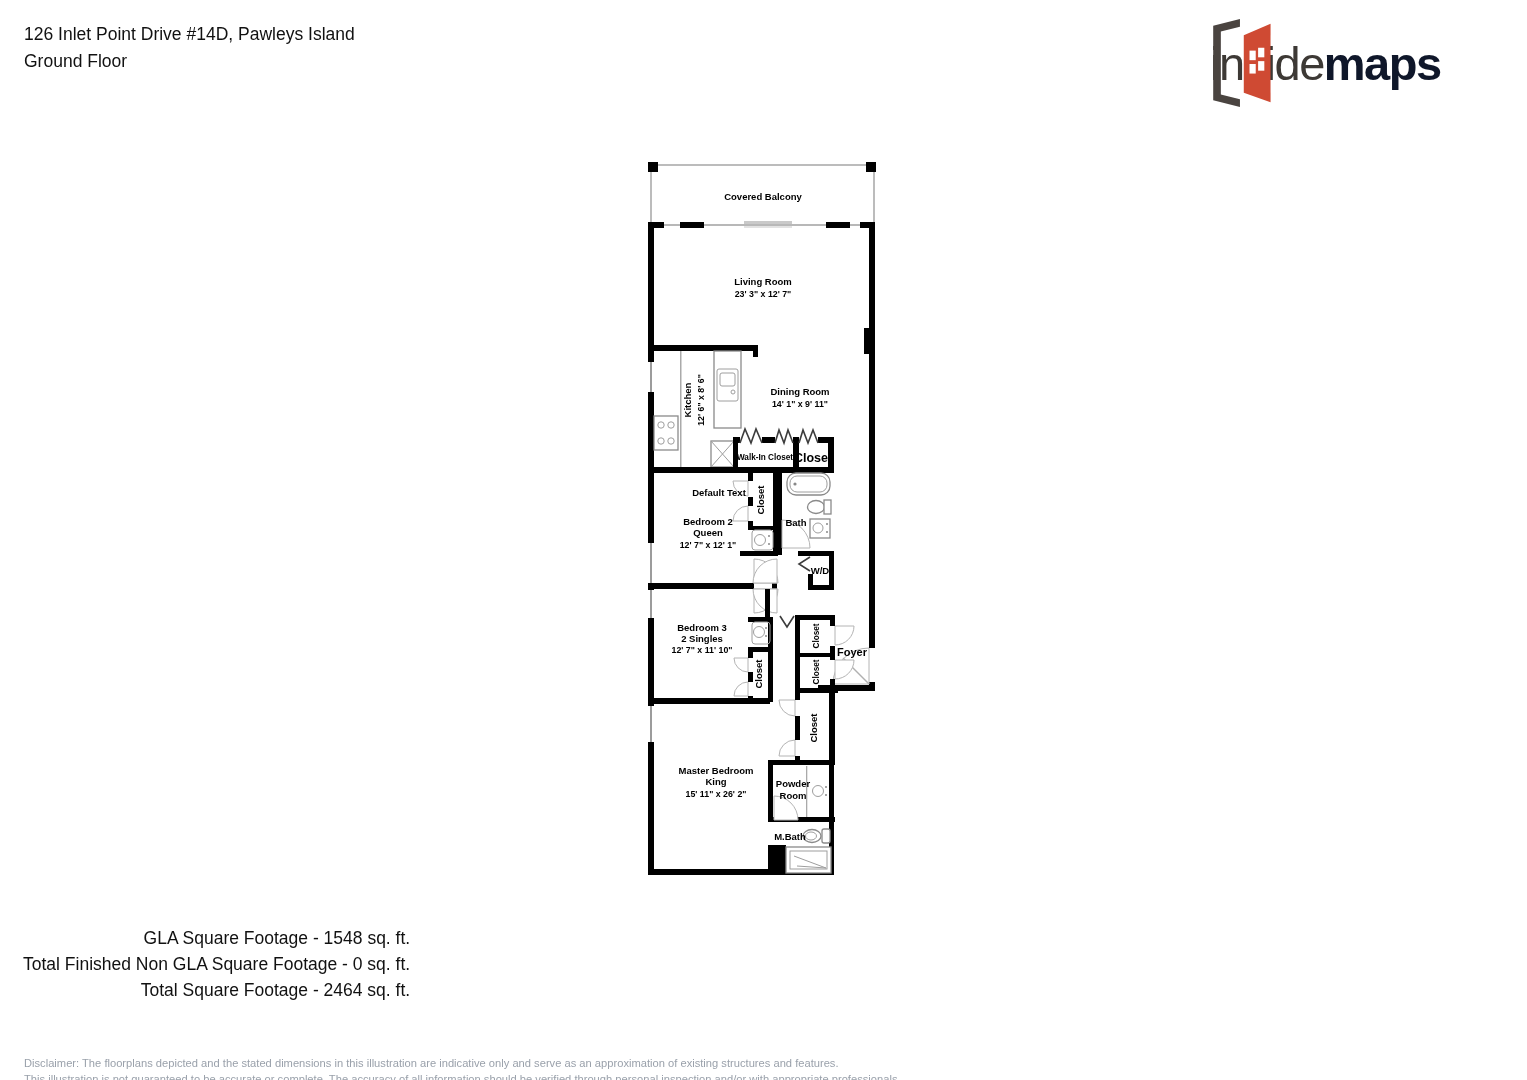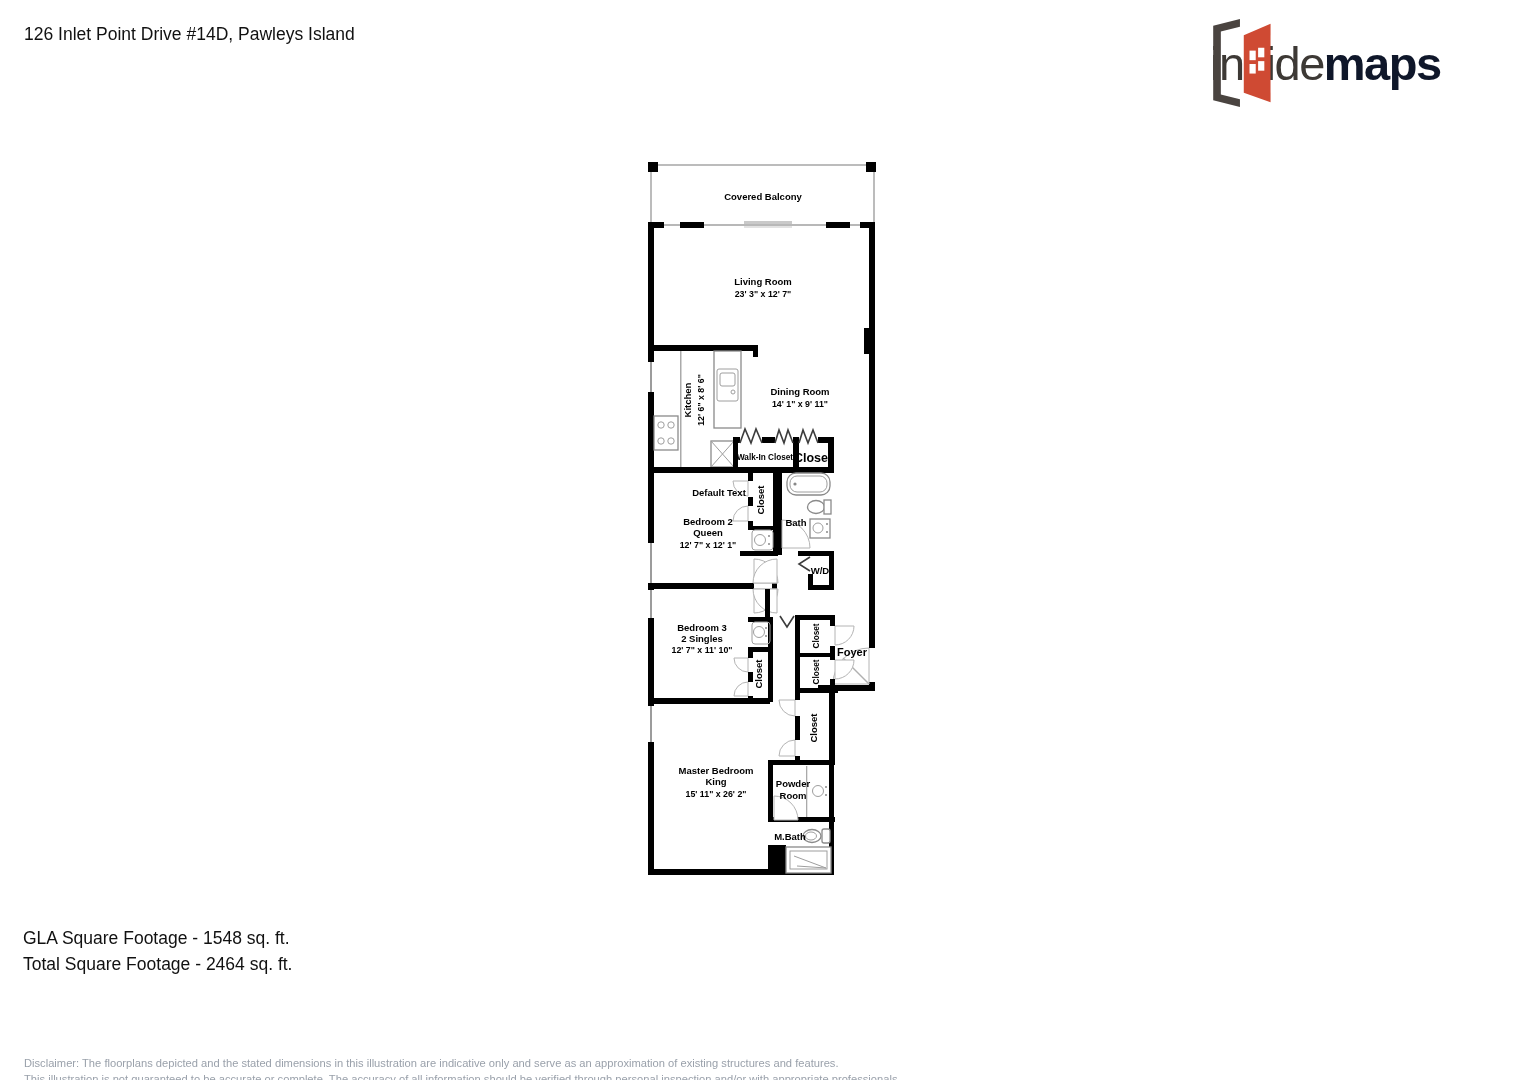--- a/index.html
+++ b/index.html
@@ -3,21 +3,21 @@
 <meta charset="utf-8">
 <style>
   html,body{margin:0;padding:0;background:#fff;}
   body{width:1527px;height:1080px;position:relative;overflow:hidden;
        font-family:"Liberation Sans",sans-serif;color:#111;}
   .hdr{position:absolute;left:24px;top:21px;font-size:17.5px;line-height:27px;}
   .logo{position:absolute;left:1196px;top:14px;display:flex;align-items:center;height:98px;}
   .logo-text{font-size:47px;letter-spacing:-1.5px;margin-left:14px;white-space:nowrap;}
   .logo-inside{color:#3d3935;}
   .logo-maps{color:#0f172a;font-weight:bold;}
-  .stats{position:absolute;left:23px;top:925px;font-size:17.5px;line-height:26px;}
+  .stats{position:absolute;left:23px;top:925px;font-size:17.5px;line-height:26px;text-align:right;}
   .disc{position:absolute;left:24px;top:1056px;font-size:11.5px;line-height:15.5px;
         color:#9aa1ab;transform:scaleX(.97);transform-origin:left top;white-space:nowrap;}
   svg{position:absolute;left:0;top:0;}
   
   .wall{fill:#000;}
   .win{fill:#9c9c9c;}
   .thin{stroke:#a6a6a6;stroke-width:1.5;fill:none;}
   .ln{stroke:#b0b0b0;stroke-width:1.5;}
   .fx{stroke:#8a8a8a;stroke-width:1.3;fill:#fff;}
   .fx2{stroke:#9e9e9e;stroke-width:1;fill:none;}
@@ -27,20 +27,21 @@
   .rn{font-weight:bold;font-size:9.5px;text-anchor:middle;}
   .rd{font-weight:bold;font-size:8.8px;text-anchor:middle;}
   .rn-lg{font-weight:bold;font-size:12.5px;text-anchor:middle;}
   .rn-sm{font-weight:bold;font-size:8.2px;text-anchor:middle;}
 </style>
 </head>
 <body>
 
 <div class="hdr">
   <div>126 Inlet Point Drive #14D, Pawleys Island</div>
+  <div>Ground Floor</div>
 </div>
 
 <div class="logo">
   <svg width="86" height="100" viewBox="0 0 90 100">
     <polygon points="18,88 18,10 46,3 46,11 26,16 26,82 46,87 46,95" fill="#4a4440"></polygon>
     <rect x="21" y="45" width="3" height="10" fill="#4a4440"></rect>
     <polygon points="50,20 78,8 78,90 50,80" fill="#cf4a33"></polygon>
     <rect x="56" y="36" width="6.5" height="10" fill="#fff"></rect>
     <rect x="65" y="33" width="6.5" height="10" fill="#fff"></rect>
     <rect x="56" y="50" width="6.5" height="10" fill="#fff"></rect>
@@ -293,19 +294,20 @@
   <text class="rn" x="716" y="785">King</text>
   <text class="rd" x="716" y="797">15' 11" x 26' 2"</text>
 
   <text class="rn" x="793" y="787">Powder</text>
   <text class="rn" x="793" y="799">Room</text>
   <text class="rn" x="790" y="840">M.Bath</text>
 </svg>
 
 <div class="stats">
   <div>GLA Square Footage - 1548 sq. ft.</div>
+  <div>Total Finished Non GLA Square Footage - 0 sq. ft.</div>
   <div>Total Square Footage - 2464 sq. ft.</div>
 </div>
 
 <div class="disc">
   <div>Disclaimer: The floorplans depicted and the stated dimensions in this illustration are indicative only and serve as an approximation of existing structures and features.</div>
   <div>This illustration is not guaranteed to be accurate or complete. The accuracy of all information should be verified through personal inspection and/or with appropriate professionals.</div>
 </div>
 
 </body></html>

